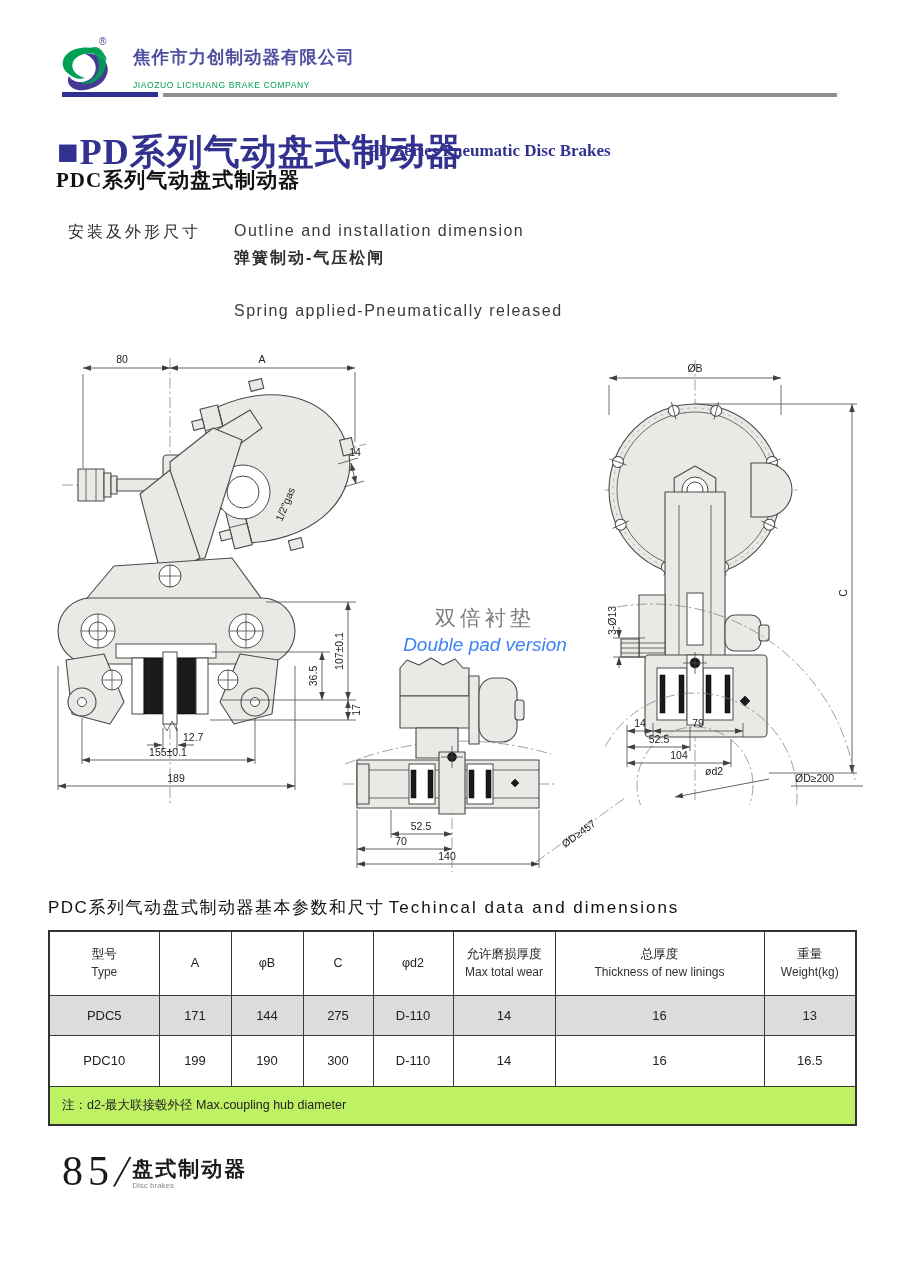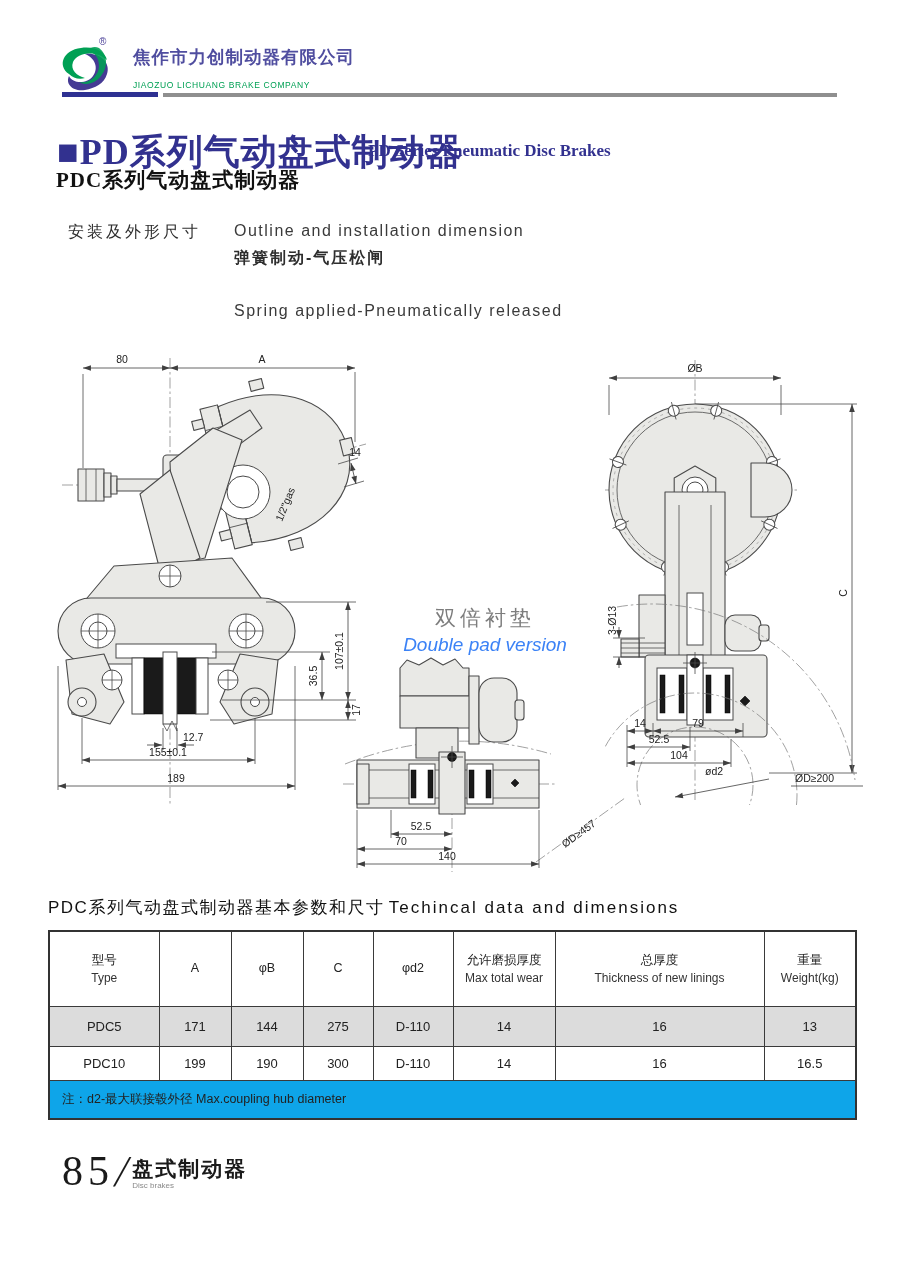--- a/index.html
+++ b/index.html
@@ -30,21 +30,21 @@
   .dt{font:10.5px "Liberation Sans",sans-serif;fill:#222;}
   
   .tbl-title{font-size:17px;color:#111;letter-spacing:1.5px;}
   table.spec{border-collapse:collapse;width:807px;table-layout:fixed;}
   table.spec th,table.spec td{border:1px solid #3a3a3a;font-weight:normal;text-align:center;
       font-size:13px;color:#222;padding:0;}
   table.spec{border:2px solid #333;}
   .hdr-cn{font-size:12.5px;display:block;line-height:1.5;}
   .hdr-en{font-size:12px;display:block;line-height:1.4;color:#333;}
   .row-gray{background:#dcdcdc;}
-  .note-cell{text-align:left !important;padding:10px 12px !important;font-size:12.5px !important;background:#0ea5e9;}
+  .note-cell{text-align:left !important;padding:10px 12px !important;font-size:12.5px !important;background:#bef264;}
   
   .footer{display:flex;align-items:flex-start;}
   .page-num{font-family:"Liberation Serif",serif;font-size:42px;color:#1a1a1a;letter-spacing:5px;line-height:1;}
   .page-slash{font-family:"Liberation Serif",serif;font-size:44px;color:#1a1a1a;line-height:1;margin:0 4px 0 2px;transform:skewX(-12deg);}
   .footer-cn{font-size:21px;font-weight:bold;color:#1a1a1a;letter-spacing:2px;line-height:1;margin-top:8px;}
   .footer-en{font-size:8px;color:#8a8a8a;margin-top:2px;}
 </style>
 </head>
 <body>
 
@@ -323,21 +323,21 @@
       <col style="width:110px">
         <col style="width:72px">
         <col style="width:72px">
         <col style="width:70px">
       <col style="width:80px">
         <col style="width:102px">
         <col style="width:209px">
         <col style="width:92px">
     </colgroup>
     <tbody>
-        <tr style="height:75px">
+        <tr style="height:64px">
       <th>
             <span class="hdr-cn">型号</span>
             <span class="hdr-en">Type</span>
           </th>
       <th>
             <span class="hdr-cn">A</span>
           </th>
       <th>
             <span class="hdr-cn">φB</span>
           </th>
@@ -363,21 +363,21 @@
     <tr class="row-gray" style="height:40px">
       <td>PDC5</td>
       <td>171</td>
       <td>144</td>
       <td>275</td>
       <td>D-110</td>
       <td>14</td>
       <td>16</td>
       <td>13</td>
     </tr>
-    <tr style="height:34px">
+    <tr style="height:51px">
       <td>PDC10</td>
       <td>199</td>
       <td>190</td>
       <td>300</td>
       <td>D-110</td>
       <td>14</td>
       <td>16</td>
       <td>16.5</td>
     </tr>
     <tr style="height:36px">

